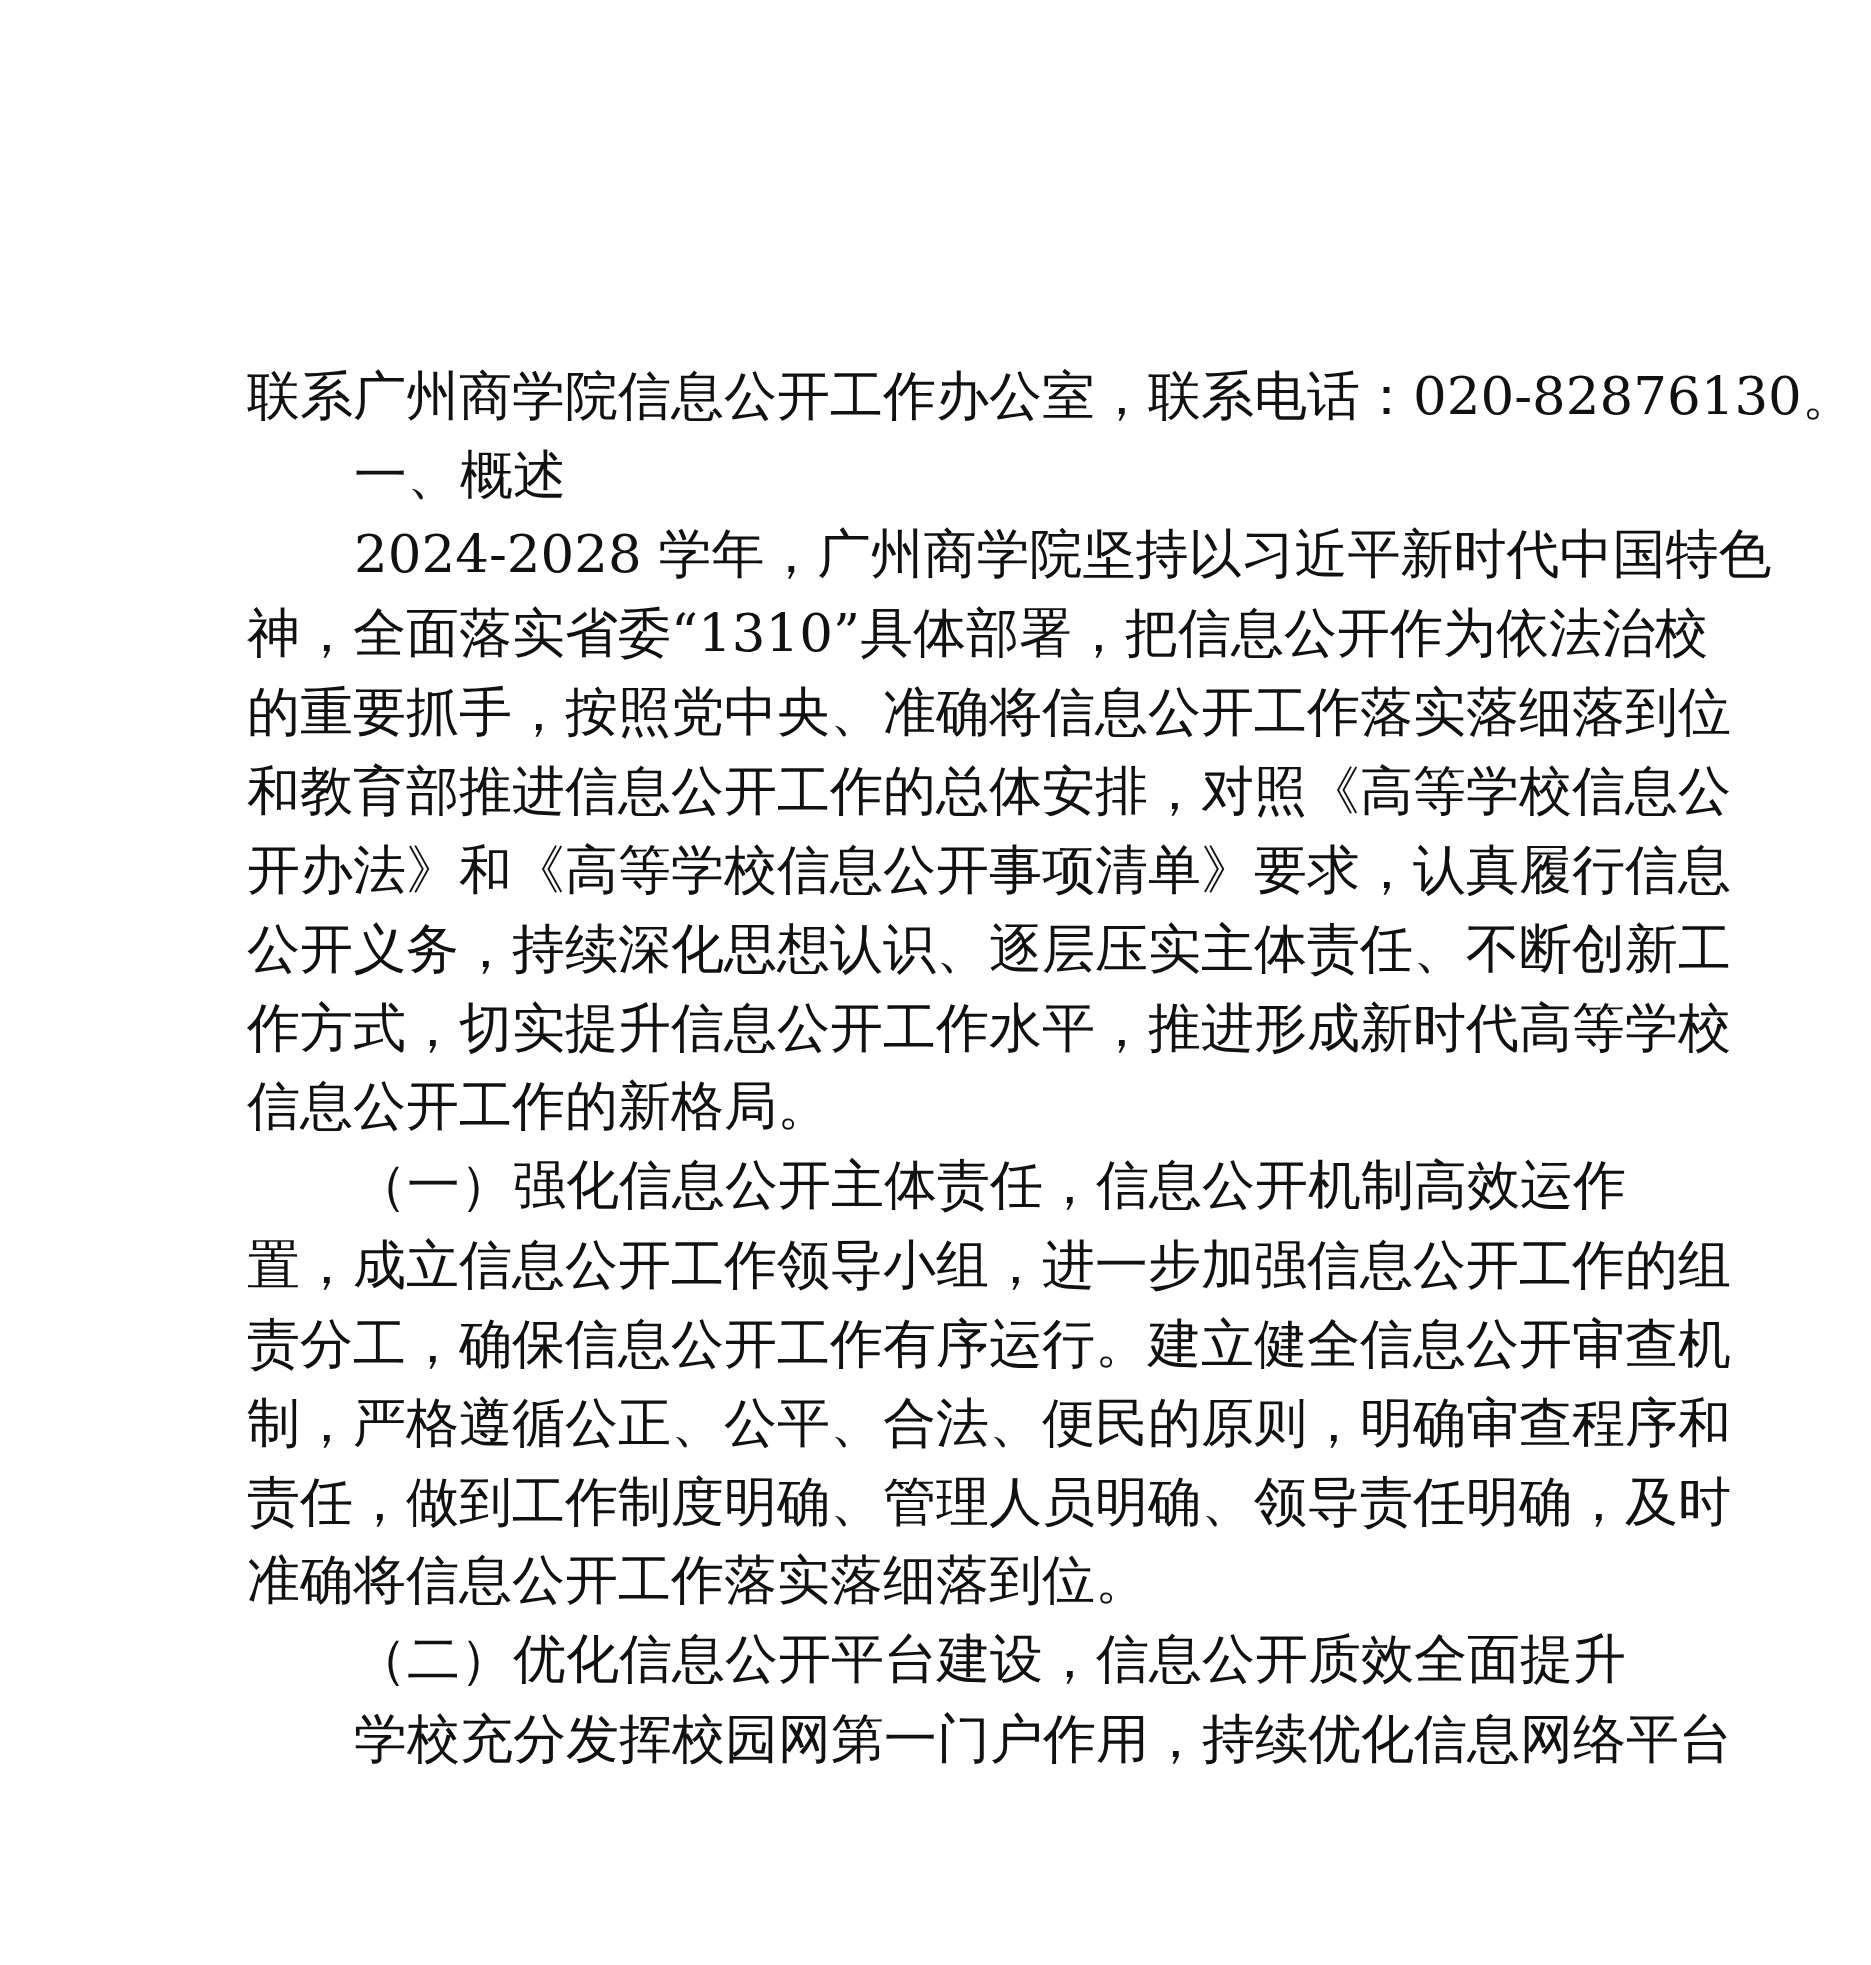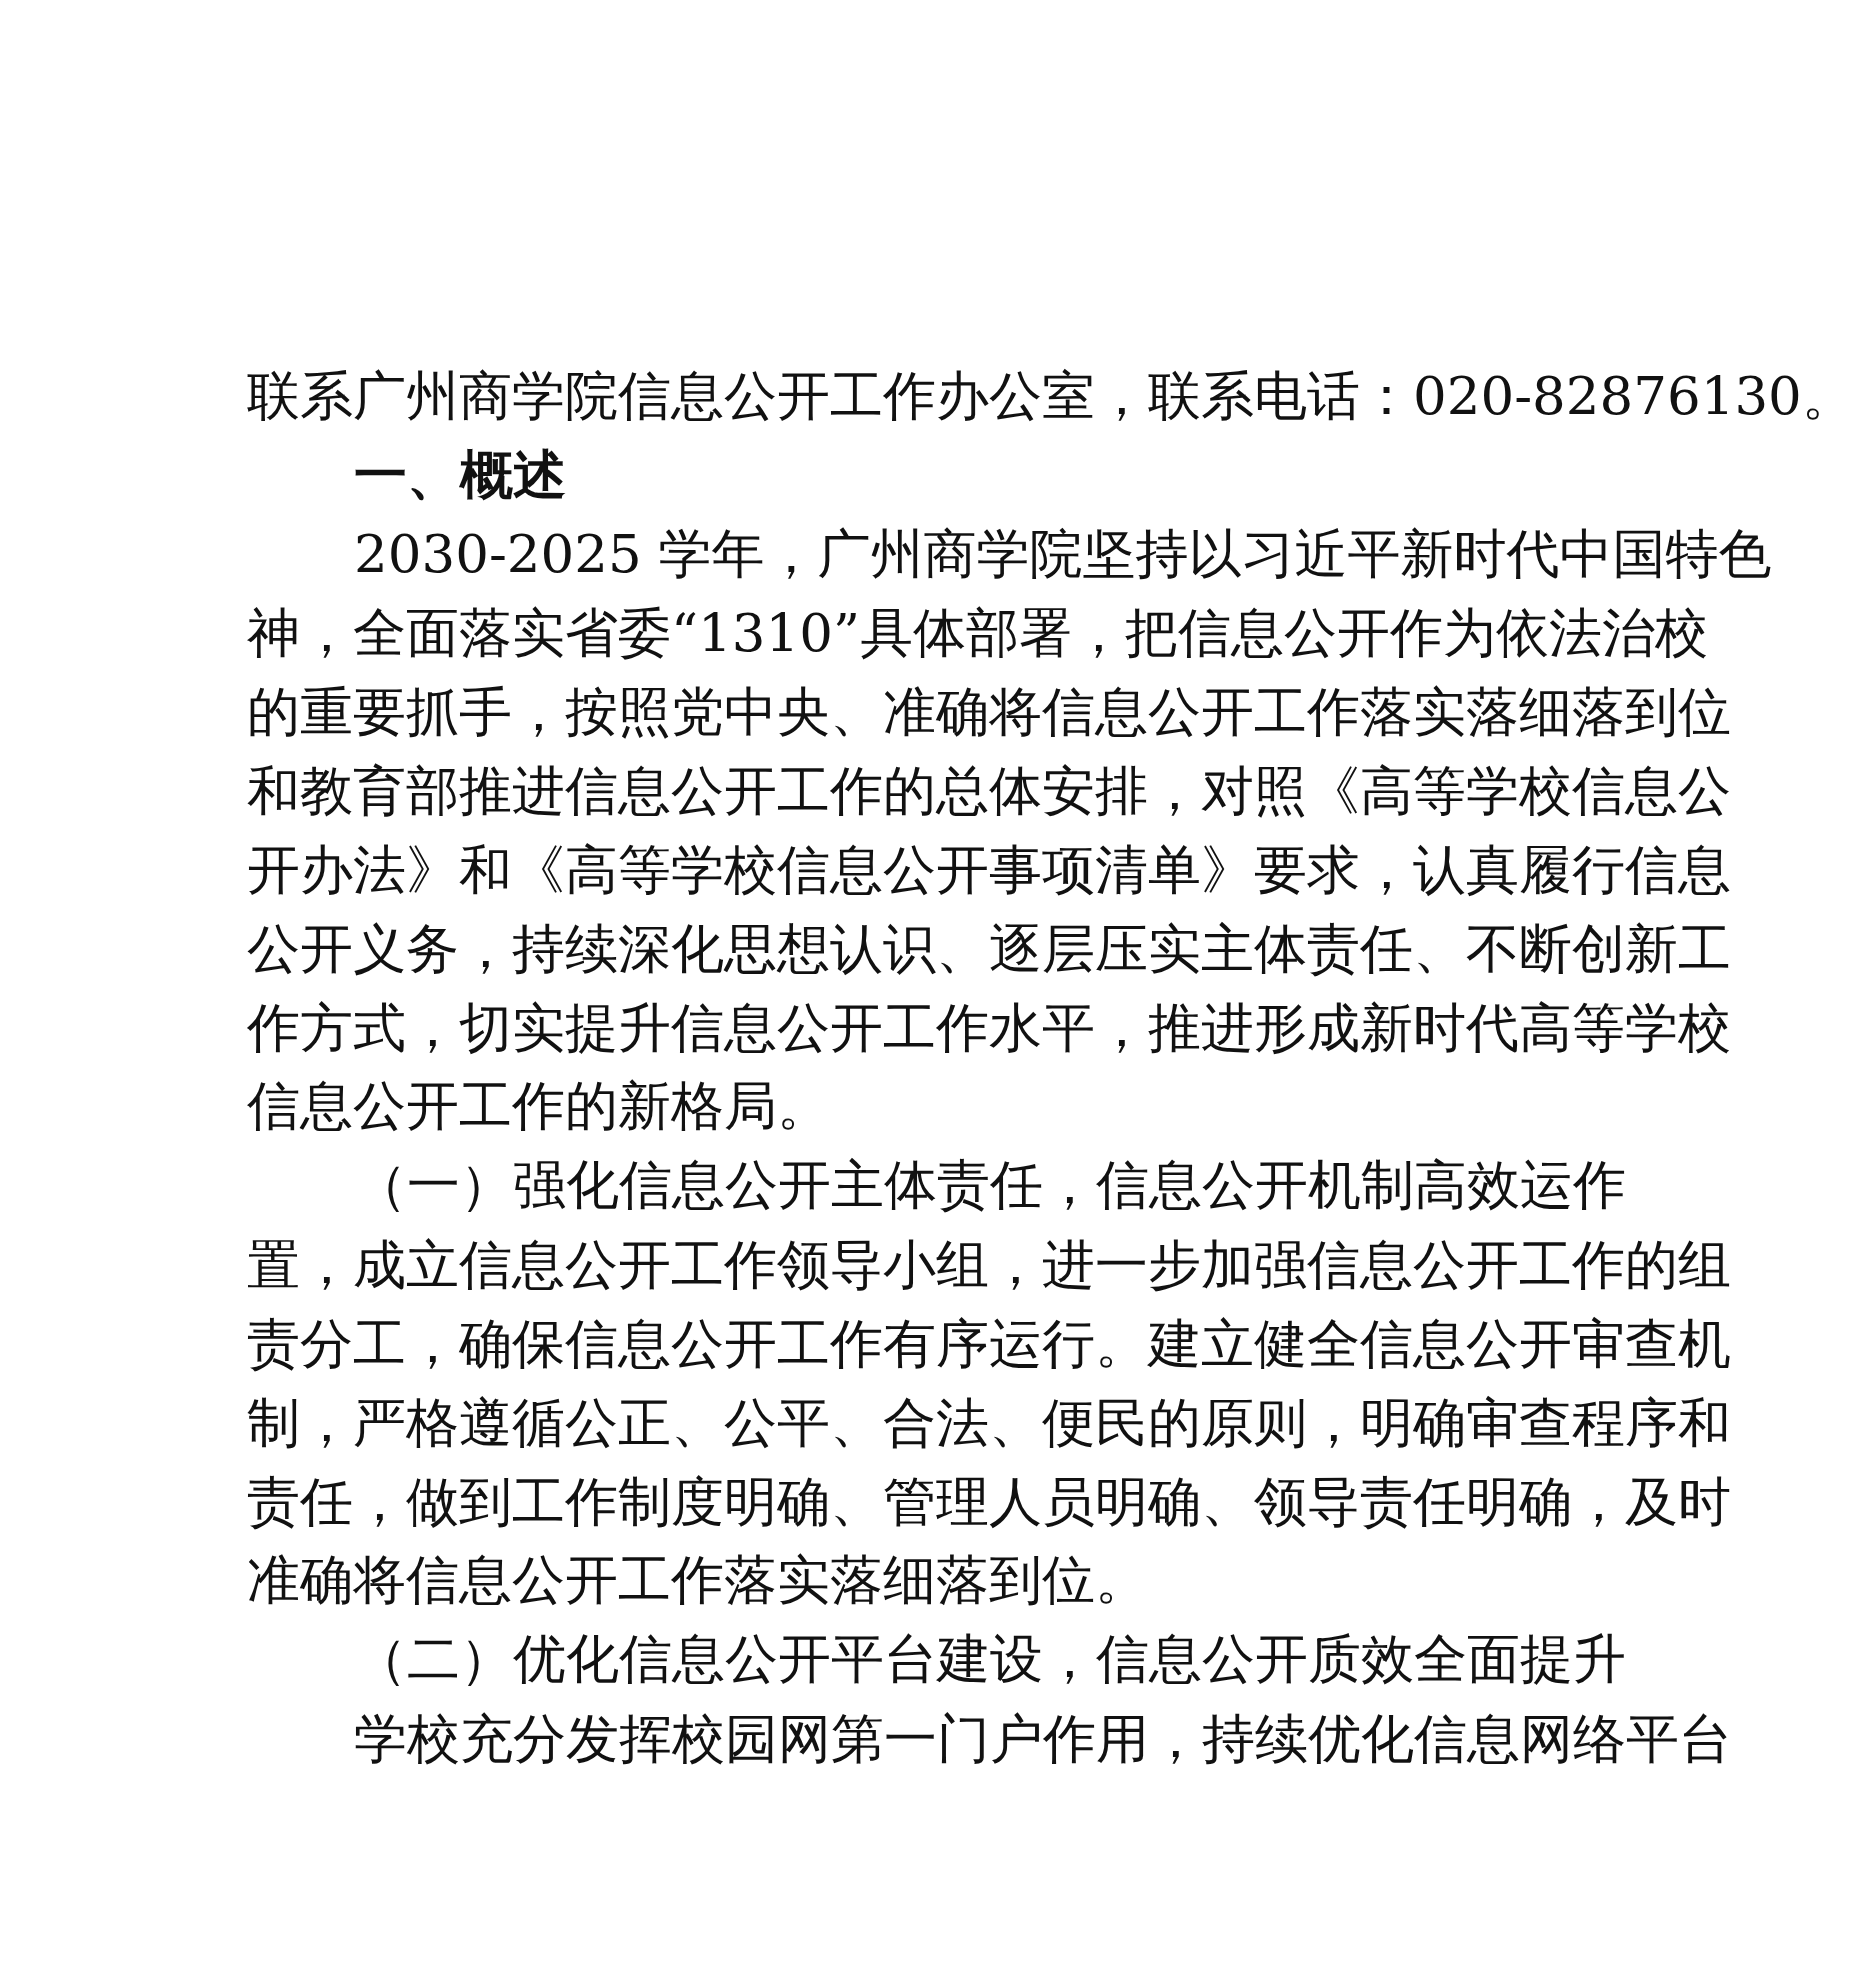--- a/index.html
+++ b/index.html
@@ -20,31 +20,31 @@
   .line {
     display: block;
     height: 79px;
     white-space: nowrap;
     overflow: visible;
     text-align: justify;
     text-align-last: justify;
   }
   .line.last { text-align-last: left; font-family: Liberation Serif, serif; }
   .indent { padding-left: 107px; }
-  .heading { font-weight: bold; font-family: "DejaVu Sans", "Liberation Sans", sans-serif; padding-left: 107px; text-align-last: left; }
+  .heading { font-weight: normal; font-family: "DejaVu Sans", "Liberation Sans", sans-serif; padding-left: 107px; text-align-last: left; }
   .subheading { padding-left: 107px; text-align-last: left; font-family: Liberation Serif, serif; }
 </style>
 </head>
 <body>
 
 <div class="page">
   <div class="content" id="content">
       <div class="line">联系广州商学院信息公开工作办公室，联系电话：020-82876130。</div>
       <div class="line heading">一、概述</div>
-      <div class="line indent">2030-2025 学年，广州商学院坚持以习近平新时代中国特色</div>
+      <div class="line indent">2024-2028 学年，广州商学院坚持以习近平新时代中国特色</div>
       <div class="line">神，全面落实省委“1310”具体部署，把信息公开作为依法治校</div>
       <div class="line">的重要抓手，按照党中央、准确将信息公开工作落实落细落到位</div>
       <div class="line">和教育部推进信息公开工作的总体安排，对照《高等学校信息公</div>
       <div class="line">开办法》和《高等学校信息公开事项清单》要求，认真履行信息</div>
       <div class="line">公开义务，持续深化思想认识、逐层压实主体责任、不断创新工</div>
       <div class="line">作方式，切实提升信息公开工作水平，推进形成新时代高等学校</div>
       <div class="line last">信息公开工作的新格局。</div>
       <div class="line subheading">（一）强化信息公开主体责任，信息公开机制高效运作</div>
       <div class="line">置，成立信息公开工作领导小组，进一步加强信息公开工作的组</div>
       <div class="line">责分工，确保信息公开工作有序运行。建立健全信息公开审查机</div>

